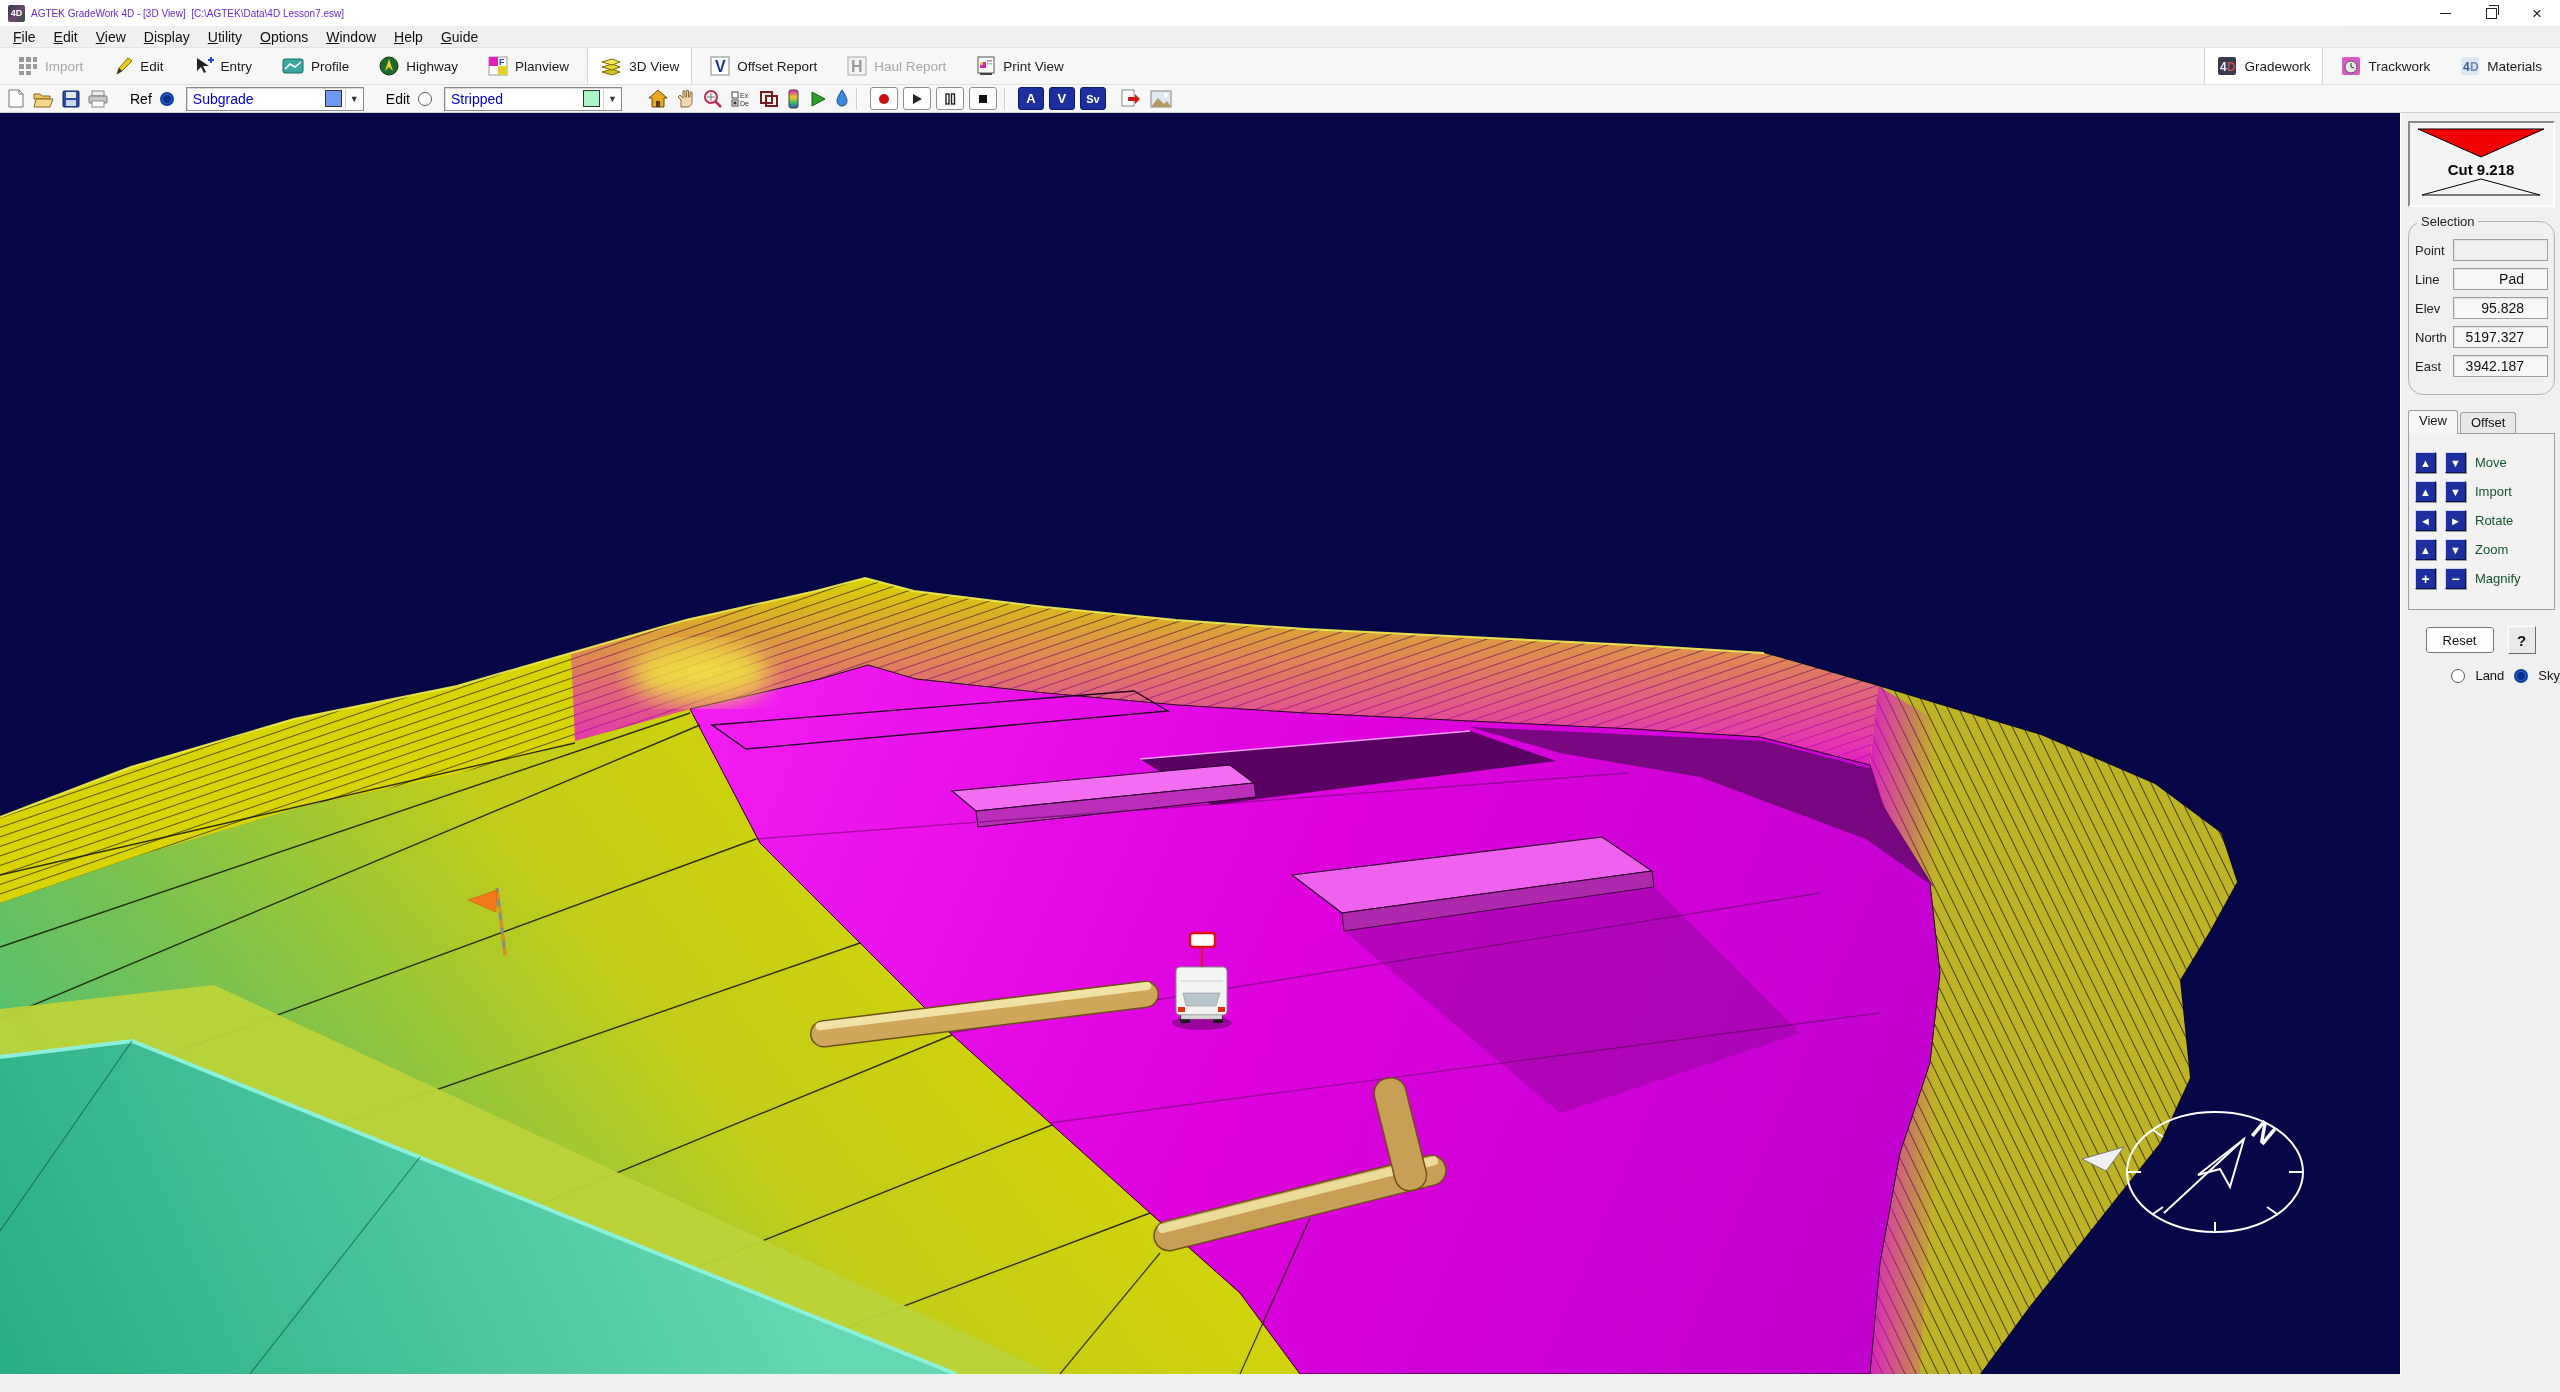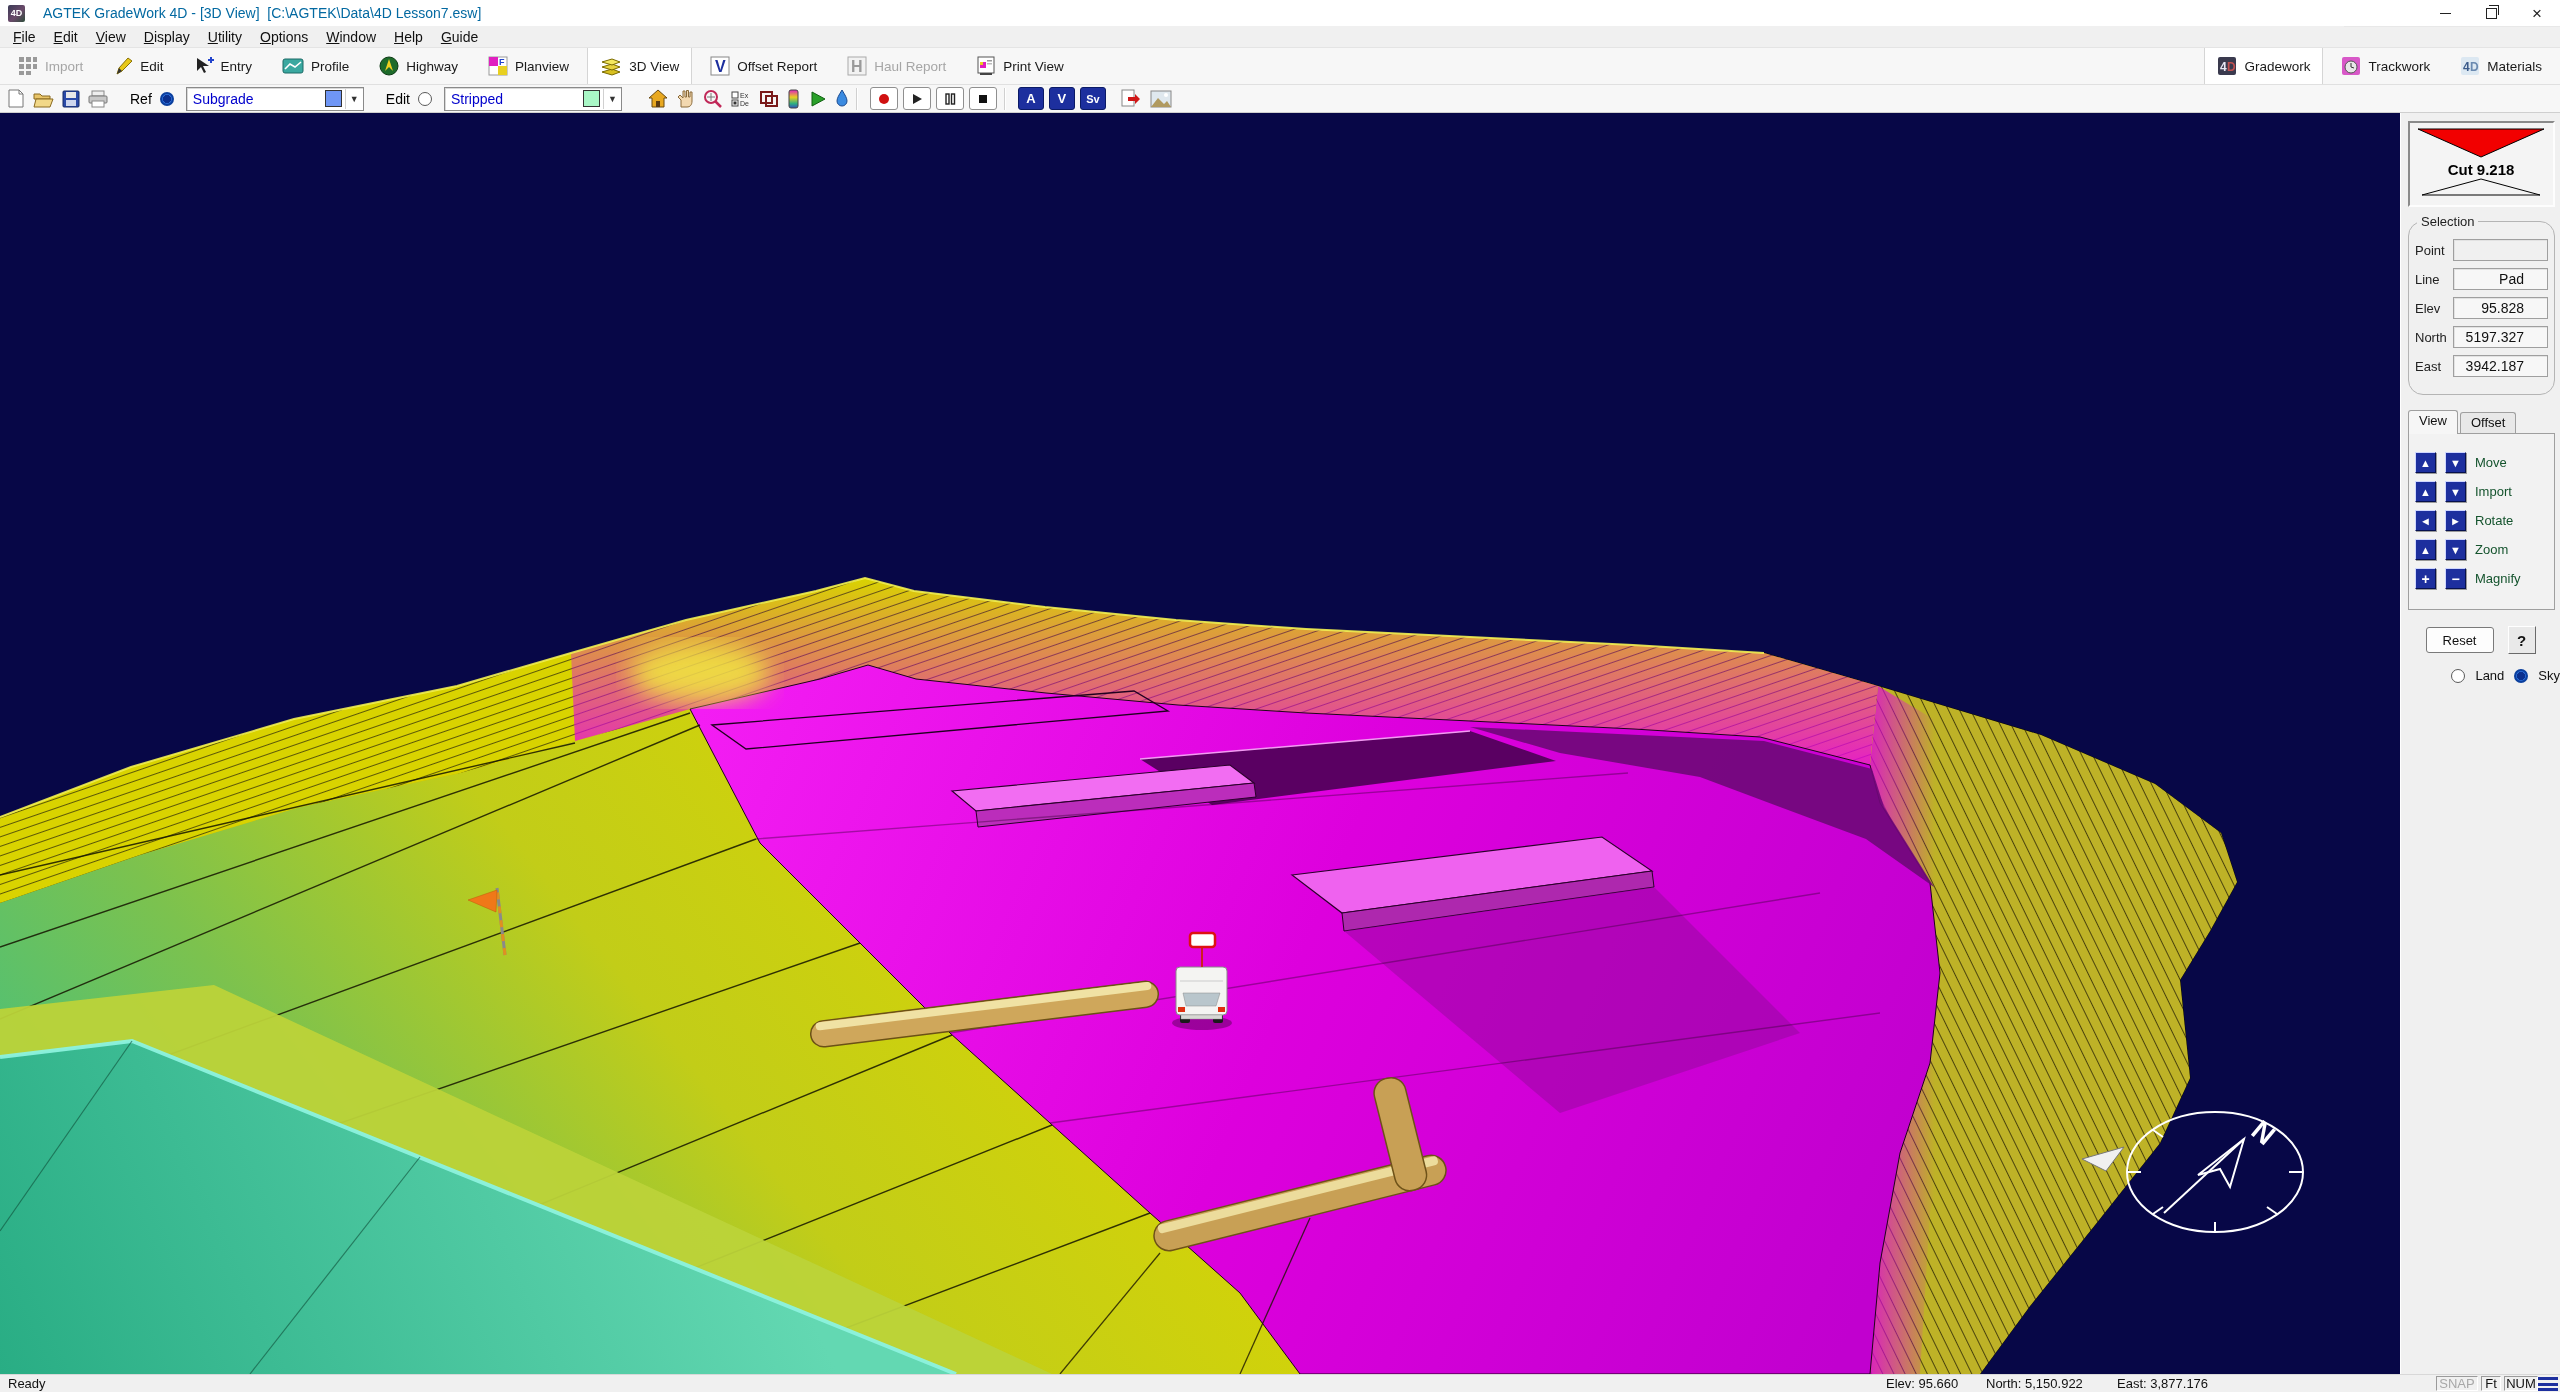--- a/index.html
+++ b/index.html
@@ -2,21 +2,21 @@
 <html><head>
 <meta charset="utf-8">
 <style>
   html,body{margin:0;padding:0;}
   body{font-family:"Liberation Sans","DejaVu Sans",sans-serif;background:#888;}
   #app{position:relative;width:2560px;height:1392px;background:#f0f0f0;overflow:hidden;font-size:14px;color:#111;}
 
   
   .titlebar{position:absolute;left:0;top:0;width:2560px;height:26px;background:#ffffff;display:flex;align-items:center;border-bottom:1px solid #e8e8e8;}
   .appicon{width:17px;height:17px;margin-left:8px;border-radius:2px;background:linear-gradient(135deg,#3a3a55,#6a4a6a 55%,#2e4d3a);color:#fff;font-size:9px;font-weight:bold;display:flex;align-items:center;justify-content:center;}
-  .apptitle{margin-left:18px;font-size:14px;color:#0369a1;white-space:pre;}
+  .apptitle{margin-left:6px;font-size:10px;color:#6d28d9;white-space:pre;}
   .wincontrols{position:absolute;right:0;top:0;height:26px;display:flex;}
   .winbtn{width:46px;height:26px;display:flex;align-items:center;justify-content:center;color:#222;}
   .winbtn .minglyph{display:block;width:11px;height:1px;background:#222;}
   .restoreglyph{position:relative;width:9px;height:9px;border:1px solid #222;background:#fff;}
   .restoreglyph:before{content:"";position:absolute;left:2px;top:-4px;width:9px;height:9px;border:1px solid #222;border-bottom:none;border-left:none;}
   .closeglyph{font-size:17px;line-height:17px;}
 
   
   .menubar{position:absolute;left:0;top:26px;width:2344px;height:21px;background:#f0f0f0;display:flex;align-items:center;padding-left:4px;box-sizing:border-box;}
   .menu-item{display:inline-block;padding:1px 9px;font-size:14px;color:#111;}
@@ -585,28 +585,14 @@
       <span class="helpbtn">?</span>
     </div>
     <div class="radiorow">
       <span class="radio"></span>
       <span class="rlab">Land</span>
       <span class="radio sel"></span>
       <span class="rlab">Sky</span>
     </div>
   </div>
 
-  <div class="statusbar">
-    <span class="sb-ready">Ready</span>
-    <span class="sb-field" style="left:1886px">Elev: 95.660</span>
-    <span class="sb-field" style="left:1986px">North: 5,150.922</span>
-    <span class="sb-field" style="left:2117px">East: 3,877.176</span>
-    <span class="sb-cell gray" style="left:2436px;width:42px">SNAP</span>
-    <span class="sb-cell" style="left:2481px;width:20px">Ft</span>
-    <span class="sb-cell" style="left:2504px;width:34px">NUM</span>
-    <span class="grip">
-        <i></i>
-        <i></i>
-        <i></i>
-      </span>
-  </div>
 
 </div>
 
 </body></html>

